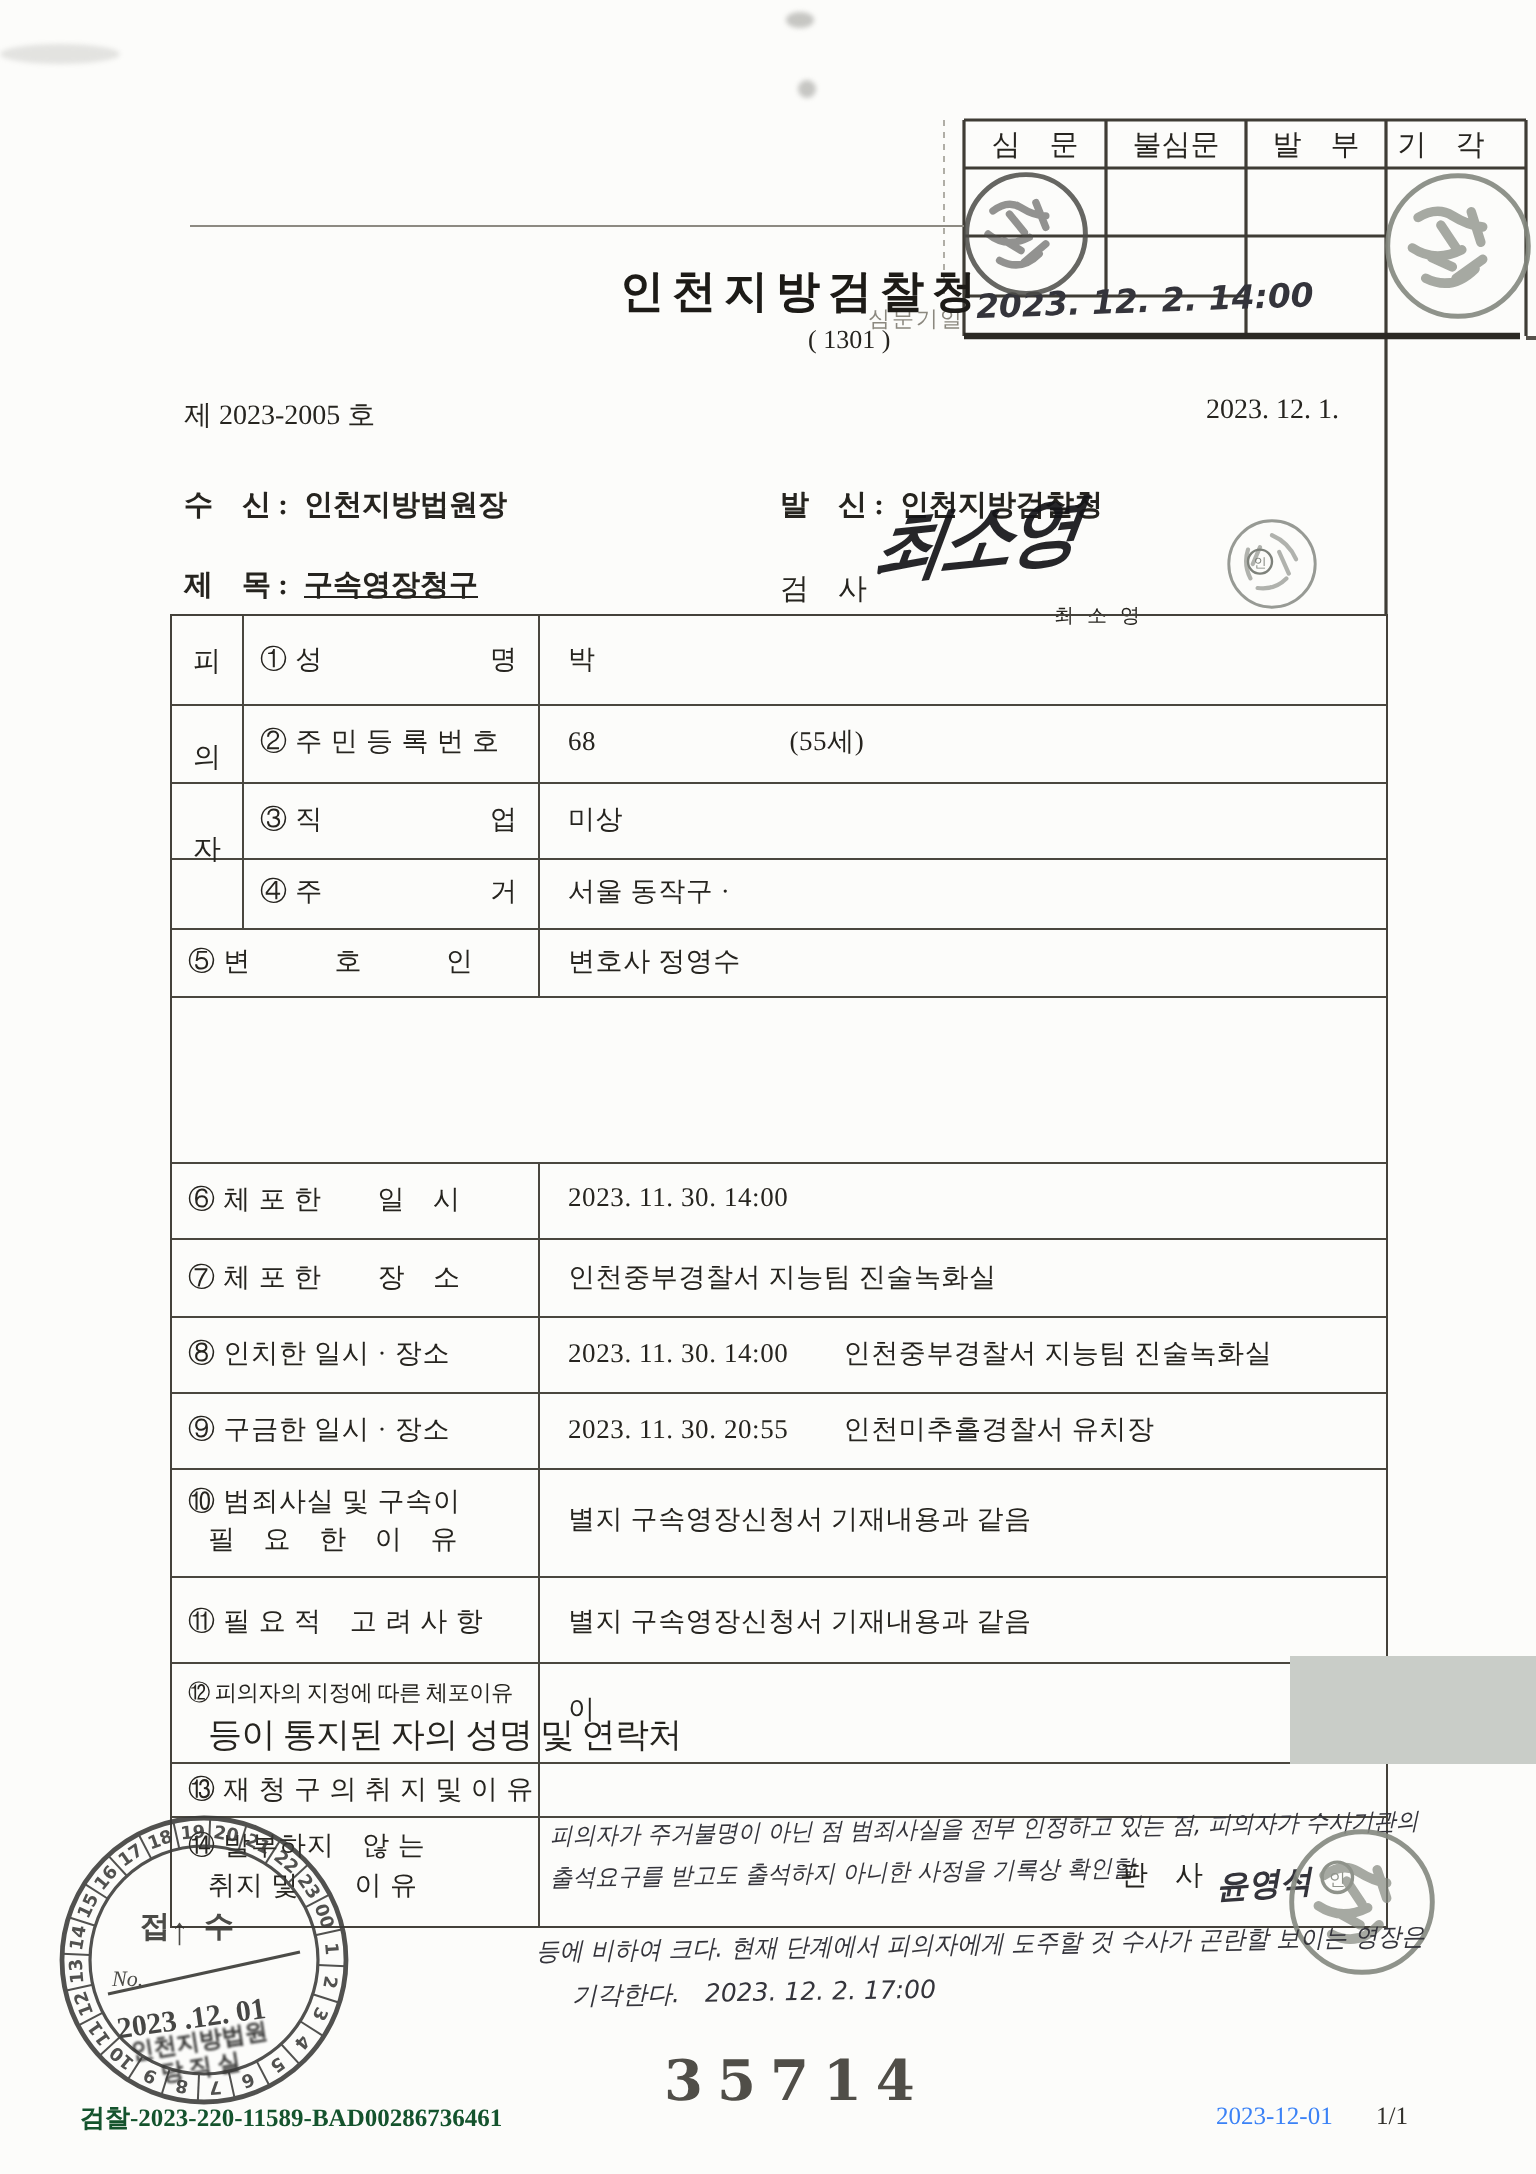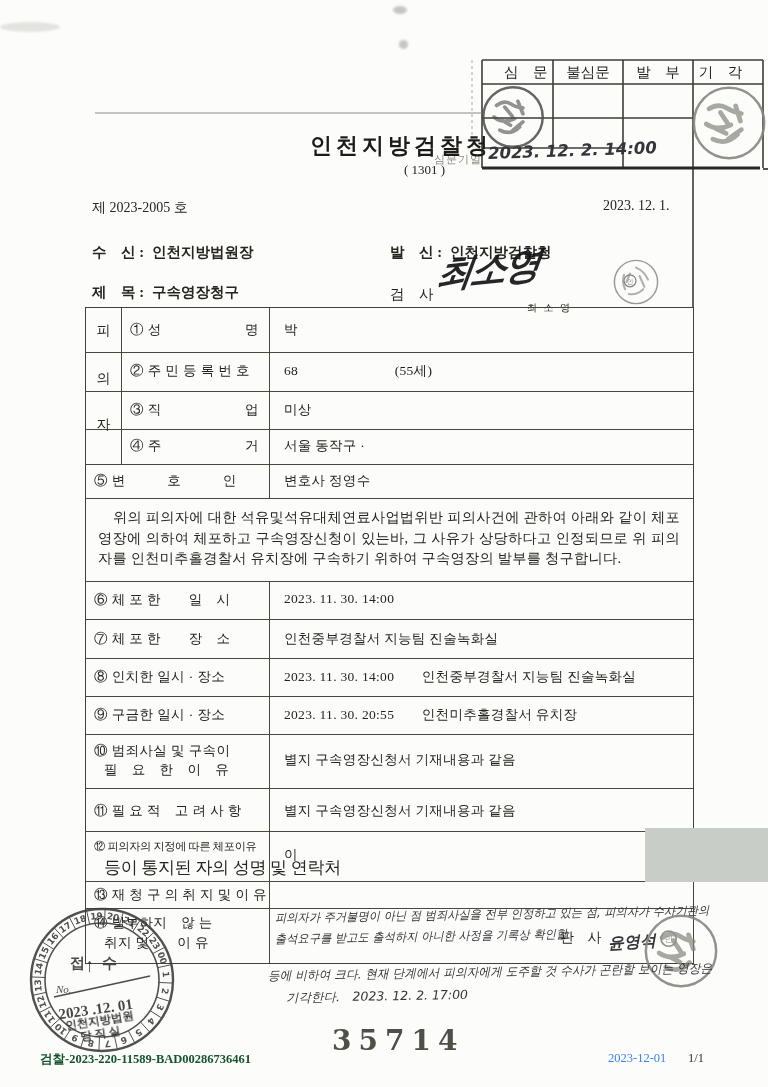--- a/index.html
+++ b/index.html
@@ -41,21 +41,21 @@
       <line x1="623" y1="60" x2="623" y2="168"></line>
       <line x1="693" y1="60" x2="693" y2="307"></line>
       <line x1="763" y1="60" x2="763" y2="168"></line>
     </g>
     <line x1="482" y1="168" x2="760" y2="168" stroke="#2b2924" stroke-width="3.2"></line>
     <line x1="763" y1="169" x2="768" y2="169" stroke="#55524b" stroke-width="2"></line>
     <line x1="95" y1="113" x2="482" y2="113" stroke="#8d8a82" stroke-width="1"></line>
     <line x1="472" y1="60" x2="472" y2="150" stroke="#b0aea6" stroke-width="1" stroke-dasharray="3 3"></line>
   </svg>
 
-  <span class="txt" style="left:504px;top:63px;width:71px;font-size:14.5px;">심　문</span>
+  <span class="txt" style="left:482px;top:63px;width:71px;text-align:center;font-size:14.5px;">심　문</span>
   <span class="txt" style="left:553px;top:63px;width:70px;text-align:center;font-size:14.5px;">불심문</span>
   <span class="txt" style="left:623px;top:63px;width:70px;text-align:center;font-size:14.5px;">발　부</span>
   <span class="txt" style="left:693px;top:63px;width:55px;text-align:center;font-size:14.5px;">기　각</span>
 
   <span class="txt" style="left:434px;top:152px;font-size:11px;color:#8b887f;letter-spacing:1px;">심문기일</span>
   <span class="txt hand" style="left:488px;top:144px;font-size:16.5px;font-weight:bold;transform:rotate(-2deg);">2023. 12. 2. 14:00</span>
 
   <div class="abs seal" style="left:480px;top:84px;width:66px;height:66px;color:#4c4c48;opacity:.85;">
     <svg viewBox="0 0 80 80">
         <circle cx="40" cy="40" r="36" fill="none" stroke="currentColor" stroke-width="3"></circle>
@@ -75,21 +75,21 @@
 
   <span class="txt" style="left:92px;top:199px;font-size:14px;">제 2023-2005 호</span>
   <span class="txt" style="left:603px;top:198px;font-size:14px;">2023. 12. 1.</span>
 
   <span class="txt" style="left:92px;top:243px;font-size:14.5px;font-weight:bold;">수　신 :</span>
   <span class="txt" style="left:152px;top:243px;font-size:14.5px;font-weight:bold;">인천지방법원장</span>
   <span class="txt" style="left:390px;top:243px;font-size:14.5px;font-weight:bold;">발　신 :</span>
   <span class="txt" style="left:450px;top:243px;font-size:14.5px;font-weight:bold;">인천지방검찰청</span>
 
   <span class="txt" style="left:92px;top:283px;font-size:14.5px;font-weight:bold;">제　목 :</span>
-  <span class="txt" style="left:152px;top:283px;font-size:14.5px;font-weight:bold;">구속영장청구</span>
+  <span class="txt" style="left:152px;top:283px;font-size:14.5px;font-weight:bold;text-decoration:underline;">구속영장청구</span>
   <span class="txt" style="left:390px;top:285px;font-size:14.5px;">검　사</span>
   <span class="txt hand" style="left:437px;top:250px;font-size:37px;font-weight:bold;letter-spacing:-3px;color:#141418;transform:rotate(-6deg) skewX(-14deg);opacity:.92;">최소영</span>
   <span class="txt" style="left:527px;top:301px;font-size:10px;letter-spacing:2px;">최 소 영</span>
 
   <div class="abs seal" style="left:612px;top:258px;width:48px;height:48px;color:#7d817a;">
     <svg viewBox="0 0 80 80">
         <circle cx="40" cy="40" r="36" fill="none" stroke="currentColor" stroke-width="2.4" opacity=".8"></circle>
     <path d="M40 16 q14 6 20 20 M52 52 q-10 10 -24 8 M22 52 q-6 -12 -2 -24 M46 30 l8 18 M30 26 l-6 14" stroke="currentColor" stroke-width="3.5" fill="none" opacity=".6" stroke-linecap="round"></path>
     <circle cx="30" cy="38" r="10" fill="none" stroke="currentColor" stroke-width="2"></circle>
     <text x="30" y="42.5" font-size="11" text-anchor="middle" fill="currentColor">인</text>
@@ -126,21 +126,20 @@
     <span class="txt label" style="left:44px;top:54px;">② 주 민 등 록 번 호</span>
     <span class="txt value" style="left:198px;top:54px;">68　　　　　　　(55세)</span>
     <span class="txt label" style="left:44px;top:93px;">③ 직　　　　　　업</span>
     <span class="txt value" style="left:198px;top:93px;">미상</span>
     <span class="txt label" style="left:44px;top:129px;">④ 주　　　　　　거</span>
     <span class="txt value" style="left:198px;top:129px;">서울 동작구 ·</span>
 
     <span class="txt label" style="left:8px;top:164px;">⑤ 변　　　호　　　인</span>
     <span class="txt value" style="left:198px;top:164px;width:230px;text-align:left;">변호사 정영수</span>
 
-    <div class="abs" style="left:12px;top:199px;width:582px;font-size:14.2px;line-height:20.5px;text-align:justify;text-indent:15px;letter-spacing:.3px;white-space:normal;">위의 피의자에 대한 석유및석유대체연료사업법위반 피의사건에 관하여 아래와 같이 체포영장에 의하여 체포하고 구속영장신청이 있는바, 그 사유가 상당하다고 인정되므로 위 피의자를 인천미추홀경찰서 유치장에 구속하기 위하여 구속영장의 발부를 청구합니다.</div>
 
     <span class="txt label" style="left:8px;top:283px;">⑥ 체 포 한　　일　시</span>
     <span class="txt value" style="left:198px;top:283px;">2023. 11. 30. 14:00</span>
     <span class="txt label" style="left:8px;top:322px;">⑦ 체 포 한　　장　소</span>
     <span class="txt value" style="left:198px;top:322px;">인천중부경찰서 지능팀 진술녹화실</span>
     <span class="txt label" style="left:8px;top:360px;">⑧ 인치한 일시 · 장소</span>
     <span class="txt value" style="left:198px;top:360px;">2023. 11. 30. 14:00　　인천중부경찰서 지능팀 진술녹화실</span>
     <span class="txt label" style="left:8px;top:398px;">⑨ 구금한 일시 · 장소</span>
     <span class="txt value" style="left:198px;top:398px;">2023. 11. 30. 20:55　　인천미추홀경찰서 유치장</span>
 

